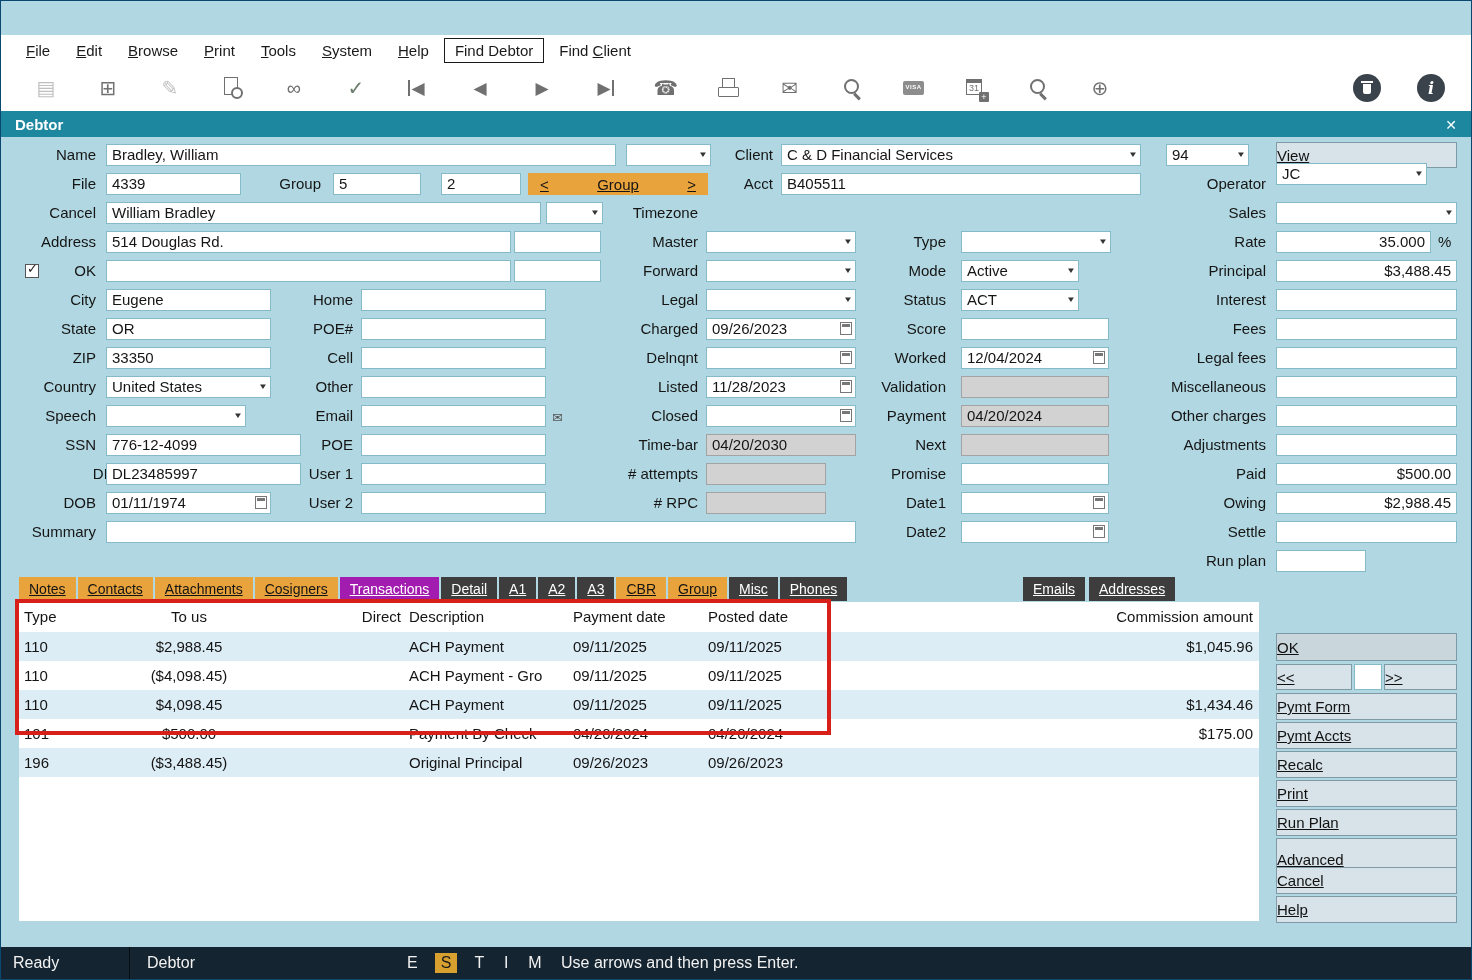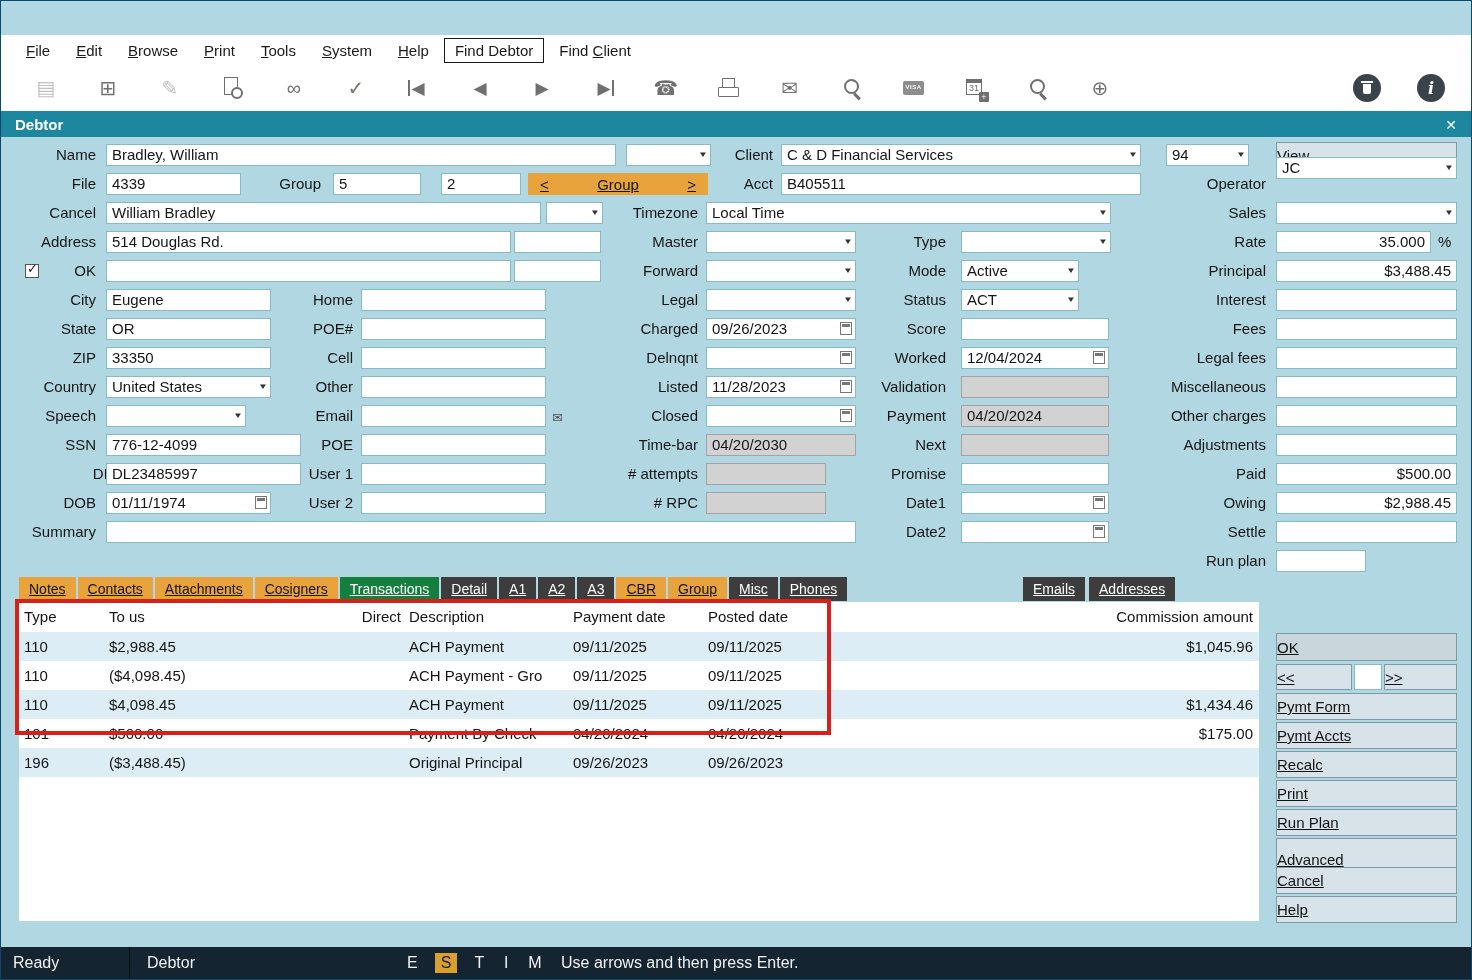--- a/index.html
+++ b/index.html
@@ -76,31 +76,31 @@
   .btn .bl{text-decoration:underline}
   .btn.primary{background:#c9d6dc}
   .nav-spacer{position:absolute;background:#fff;border:1px solid #85bac9;box-sizing:border-box}
 
   
   .tabs{position:absolute;top:440px;left:18px;display:flex;gap:2px;height:24px}
   .tabs-right{left:1022px;gap:4px}
   .tab{padding:0 10px;display:flex;align-items:center;font-size:14px;white-space:nowrap}
   .tab span{text-decoration:underline}
   .tab-orange{background:#e9a33c;color:#141414}
-  .tab-active{background:#15803d;color:#fff}
+  .tab-active{background:#a21caf;color:#fff}
   .tab-dark{background:#3d3d3d;color:#fff}
 
   
   .table{position:absolute;top:465px;left:18px;width:1240px;height:319px;background:#fff}
   .trow{display:flex;height:29px;line-height:29px;font-size:15px;color:#141414}
   .trow.header{height:30px;line-height:30px}
   .trow.stripe{background:#ddedf5}
   .cell{white-space:nowrap;overflow:hidden;box-sizing:border-box}
   .c-type{width:90px;padding-left:5px}
-  .c-tous{width:160px;text-align:left}
+  .c-tous{width:160px;text-align:center}
   .c-direct{width:132px;text-align:right}
   .c-desc{width:164px;padding-left:8px}
   .c-pay{width:135px;padding-left:8px}
   .c-post{width:135px;padding-left:8px}
   .c-comm{flex:1;text-align:right;padding-right:6px}
 
   
   .annotation{position:absolute;left:14px;top:462px;width:816px;height:136px;border:4px solid #d8201a;box-sizing:border-box;z-index:30;pointer-events:none}
 
   
@@ -177,27 +177,26 @@
     <div class="fld" style="top:36px;left:332px;width:88px">5</div>
     <div class="fld" style="top:36px;left:440px;width:80px">2</div>
     <div class="group-nav" style="top:36px;left:527px;width:180px">
       <span>&lt;</span>
       <span>Group</span>
       <span>&gt;</span>
     </div>
     <div class="lbl" style="top:36px;left:655px;width:117px">Acct</div>
     <div class="fld" style="top:36px;left:780px;width:360px">B405511</div>
     <div class="lbl" style="top:36px;left:1143px;width:122px">Operator</div>
-    <div class="fld combo" style="top:20px;left:1275px;width:181px"><span class="val">JC</span><span class="arr"></span></div>
+    <div class="fld combo" style="top:26px;left:1275px;width:151px"><span class="val">JC</span><span class="arr"></span></div>
 
     <div class="lbl" style="top:65px;left:0;width:95px">Cancel</div>
     <div class="fld" style="top:65px;left:105px;width:435px">William Bradley</div>
     <div class="fld combo" style="top:65px;left:545px;width:57px"><span class="val"></span><span class="arr"></span></div>
     <div class="lbl" style="top:65px;left:580px;width:117px">Timezone</div>
-    <div class="fld combo" style="top:65px;left:705px;width:405px"><span class="val">Local Time</span><span class="arr"></span></div>
     <div class="lbl" style="top:65px;left:1143px;width:122px">Sales</div>
     <div class="fld combo" style="top:65px;left:1275px;width:181px"><span class="val"></span><span class="arr"></span></div>
 
     <div class="lbl" style="top:94px;left:0;width:95px">Address</div>
     <div class="fld" style="top:94px;left:105px;width:405px">514 Douglas Rd.</div>
     <div class="fld" style="top:94px;left:513px;width:87px"></div>
     <div class="lbl" style="top:94px;left:580px;width:117px">Master</div>
     <div class="fld combo" style="top:94px;left:705px;width:150px"><span class="val"></span><span class="arr"></span></div>
     <div class="lbl" style="top:94px;left:843px;width:102px">Type</div>
     <div class="fld combo" style="top:94px;left:960px;width:150px"><span class="val"></span><span class="arr"></span></div>

